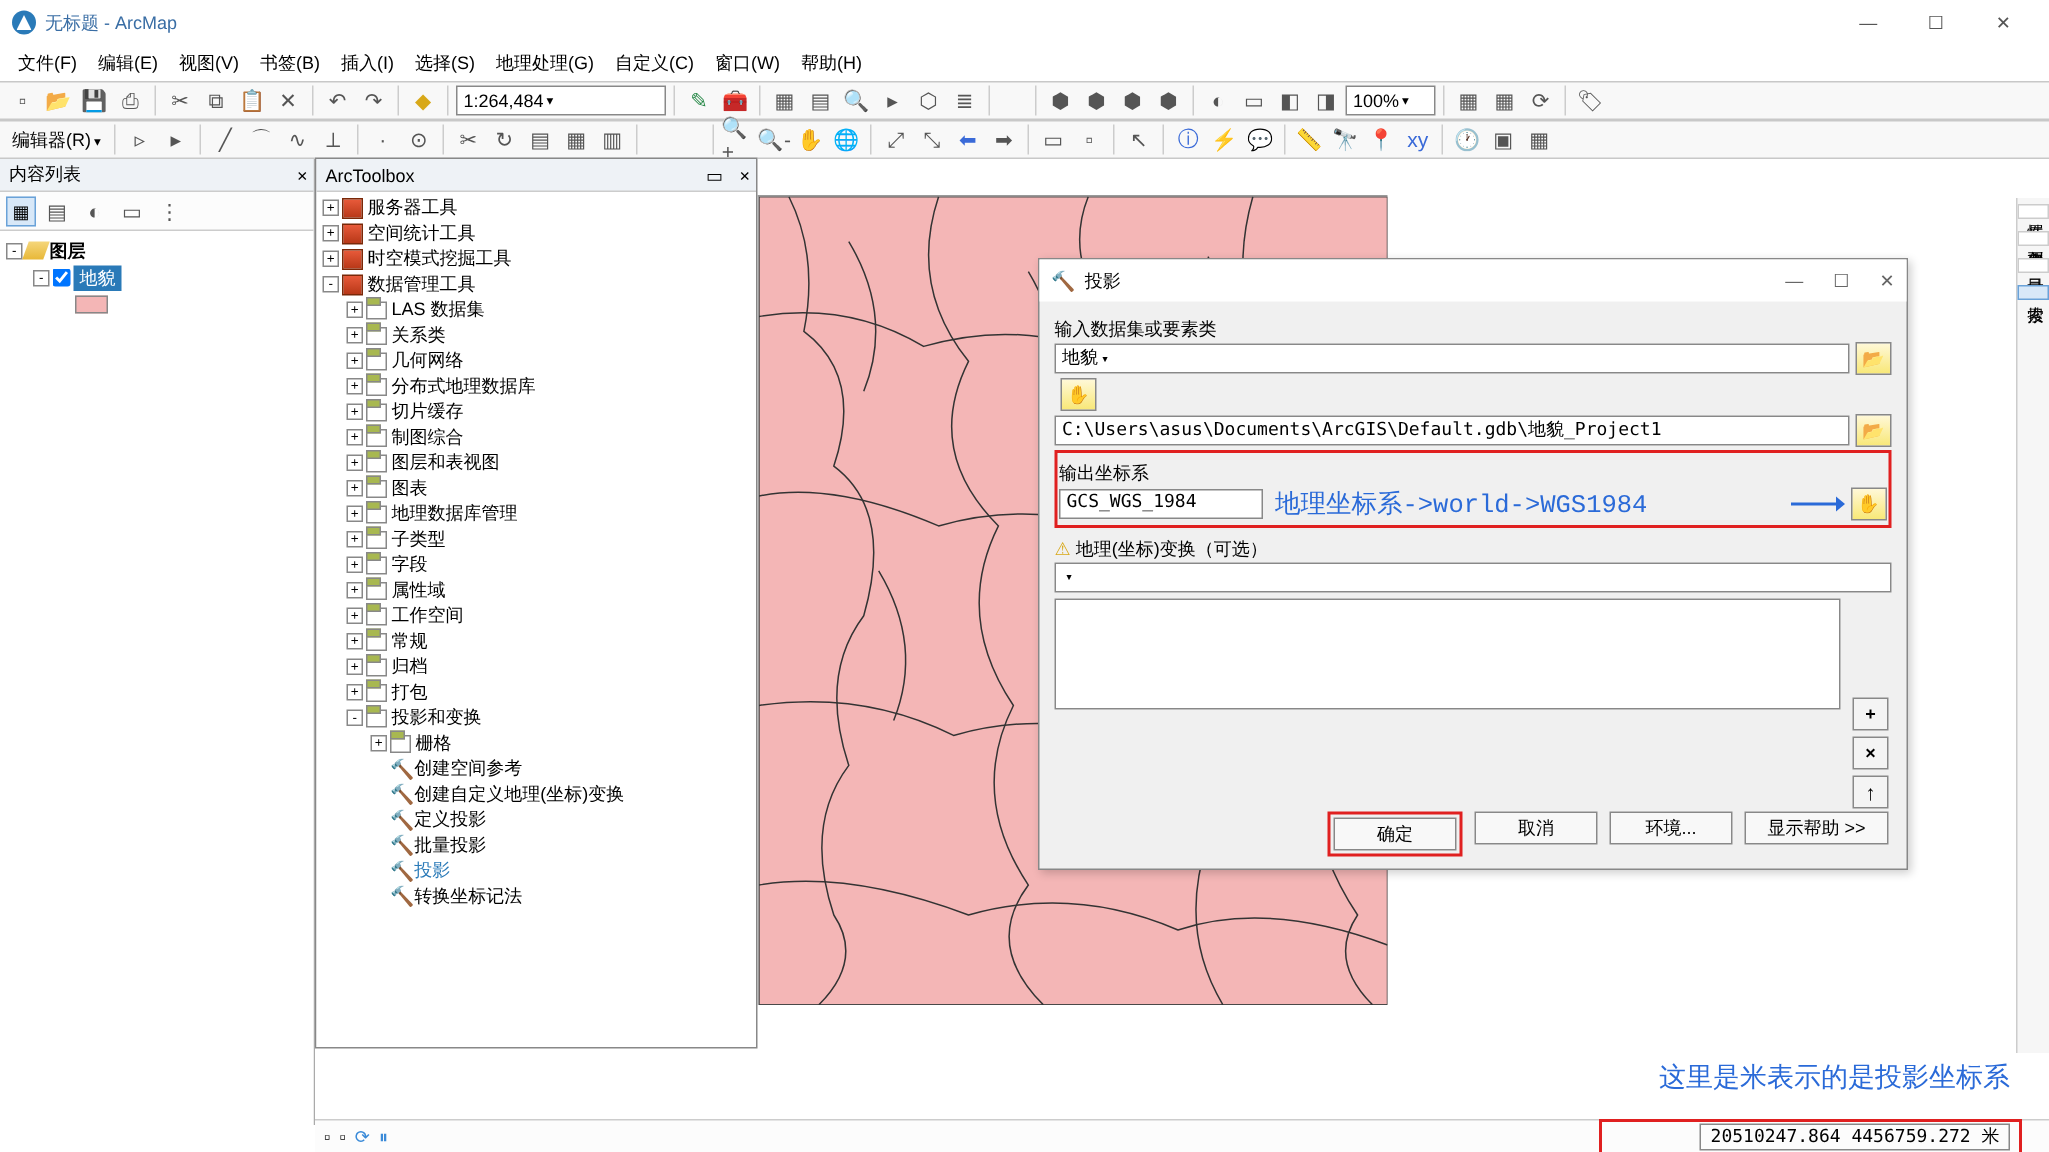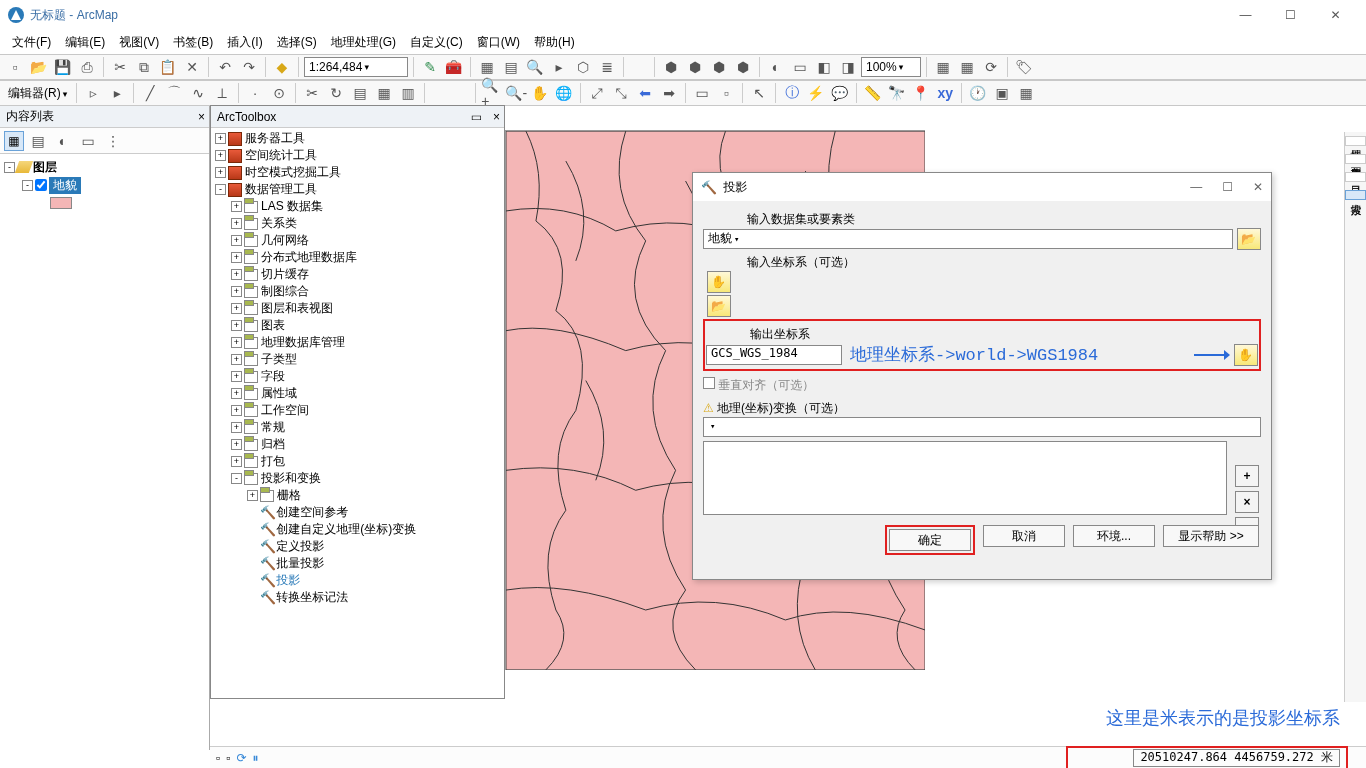--- a/index.html
+++ b/index.html
@@ -8,21 +8,21 @@
 .titlebar .icon { width: 16px; height: 16px; background: #2a7ab8; border-radius: 50%; margin-right: 6px; position: relative; }
 .titlebar .icon::after { content: ""; position: absolute; inset: 3px; background: #fff; clip-path: polygon(50% 0,100% 100%,0 100%); }
 .titlebar .title { color: #3a6ea5; }
 .winbtns { margin-left: auto; display: flex; }
 .winbtns div { width: 45px; height: 30px; display: flex; align-items: center; justify-content: center; color: #555; }
 .menubar { height: 24px; display: flex; align-items: center; padding: 0 6px; gap: 2px; }
 .menubar span { padding: 2px 6px; }
 .toolbar-row { height: 26px; border: 1px solid #c8c8c8; border-left: none; border-right: none; display: flex; align-items: center; padding: 0 4px; gap: 2px; background: #f8f8f8; }
 .tbtn { width: 22px; height: 22px; display: flex; align-items: center; justify-content: center; font-size: 14px; color: #555; }
 .tsep { width: 1px; height: 20px; background: #ccc; margin: 0 3px; }
-.scale-box { width: 104px; height: 20px; border: 1px solid #888; background: #fff; font-size: 11px; padding: 0 4px; display: flex; align-items: center; }
+.scale-box { width: 140px; height: 20px; border: 1px solid #888; background: #fff; font-size: 11px; padding: 0 4px; display: flex; align-items: center; }
 .main-area { display: flex; height: 644px; }
 .toc-panel { width: 210px; border-right: 1px solid #aaa; display: flex; flex-direction: column; }
 .panel-hdr { height: 22px; background: #eef2f6; border-bottom: 1px solid #ccc; display: flex; align-items: center; padding: 0 6px; position: relative; }
 .panel-hdr .close { position: absolute; right: 4px; }
 .toc-tools { height: 26px; border-bottom: 1px solid #ccc; display: flex; align-items: center; padding: 0 4px; gap: 3px; background: #fcfcfc; }
 .toc-tools .sel { border: 1px solid #6aa2d8; background: #d8e8f8; width: 20px; height: 20px; display:flex;align-items:center;justify-content:center; }
 .toc-body { flex: 1; padding: 4px; background: #fff; }
 .tree-row { display: flex; align-items: center; height: 18px; gap: 2px; }
 .tree-row .exp { width: 11px; height: 11px; border: 1px solid #888; font-size: 9px; line-height: 9px; text-align: center; background: #fff; }
 .layers-icon { width: 14px; height: 12px; background: linear-gradient(#f5d67b,#e8b838); transform: skewX(-20deg); }
@@ -39,28 +39,28 @@
 .toolset-ico::before { content: ""; position: absolute; left: -1px; top: -4px; width: 8px; height: 4px; background: #a8b850; border: 1px solid #888; }
 .hammer-ico { color: #8a7a4a; font-size: 13px; }
 .sel-tool { color: #2a7ab8; }
 .map-canvas { position: absolute; left: 505px; top: 130px; width: 420px; height: 540px; border-left: 1px solid #999; border-top: 1px solid #999; }
 .map-canvas svg { width: 100%; height: 100%; }
 .dialog { position: absolute; left: 692px; top: 172px; width: 580px; height: 408px; background: #f0f0f0; border: 1px solid #888; box-shadow: 2px 2px 6px rgba(0,0,0,0.2); }
 .dlg-title { height: 28px; display: flex; align-items: center; padding: 0 8px; background: #fff; }
 .dlg-title .hammer-ico { margin-right: 6px; }
 .dlg-winbtns { margin-left: auto; display: flex; gap: 20px; color: #666; }
 .dlg-body { padding: 6px 10px; }
-.fld-lbl { font-size: 12px; margin-top: 4px; margin-left: 44px; }
+.fld-lbl { font-size: 12px; margin-top: 4px; }
 .fld-row { display: flex; align-items: center; margin-bottom: 2px; }
 .fld-input { flex: 1; height: 20px; border: 1px solid #888; background: #fff; padding: 0 4px; font-family: "SimSun", monospace; font-size: 12px; }
 .fld-input.ro { background: #f0f0f0; color: #666; }
 .fld-btn { width: 24px; height: 22px; margin-left: 4px; border: 1px solid #888; background: linear-gradient(#fff8d8,#f8e878); display:flex;align-items:center;justify-content:center; }
 .red-box { border: 2px solid #e02020; padding: 1px; }
 .annot { color: #2a6ad8; font-family: Liberation Mono, monospace; font-size: 17px; }
-.dlg-bottom { position: absolute; bottom: 24px; right: 12px; display: flex; gap: 8px; }
+.dlg-bottom { position: absolute; bottom: 8px; right: 12px; display: flex; gap: 8px; }
 .dlg-btn { width: 82px; height: 22px; border: 1px solid #888; background: #f8f8f8; }
 .list-box { width: 524px; height: 74px; border: 1px solid #888; background: #fff; margin-top: 4px; }
 .side-btn-col { position: absolute; right: 12px; top: 292px; display: flex; flex-direction: column; gap: 4px; }
 .side-btn { width: 24px; height: 22px; border: 1px solid #888; background: #f4f4f4; display:flex;align-items:center;justify-content:center; font-size: 14px; }
 .annot2 { position: absolute; right: 26px; top: 706px; color: #2a6ad8; font-family: Liberation Serif, serif; font-size: 18px; }
 .statusbar { position: absolute; bottom: 0; left: 210px; right: 0; height: 22px; border-top: 1px solid #ccc; display: flex; align-items: center; background: #fcfcfc; }
 .status-tools { display: flex; gap: 6px; padding: 0 6px; }
 .status-coord { position: absolute; right: 26px; border: 1px solid #888; padding: 0 6px; height: 18px; display: flex; align-items: center; font-family: monospace; }
 .coord-red { border: 2px solid #e02020; position: absolute; right: 18px; bottom: -2px; width: 282px; height: 24px; }
 .right-strip { position: absolute; right: 0; top: 132px; width: 22px; height: 570px; border-left: 1px solid #ccc; background: #f6f6f6; display: flex; flex-direction: column; align-items: center; padding-top: 4px; gap: 8px; }
@@ -185,21 +185,21 @@
   <div class="tsep"></div>
   <div class="tbtn">↖</div>
   <div class="tsep"></div>
   <div class="tbtn" style="color:#3a6ad8">ⓘ</div>
   <div class="tbtn" style="color:#d8a818">⚡</div>
   <div class="tbtn">💬</div>
   <div class="tsep"></div>
   <div class="tbtn">📏</div>
   <div class="tbtn">🔭</div>
   <div class="tbtn">📍</div>
-  <div class="tbtn" style="color:#3a6ad8;font-weight:bold">xy</div>
+  <div class="tbtn" style="color:#3a6ad8;font-weight:normal">xy</div>
   <div class="tsep"></div>
   <div class="tbtn">🕐</div>
   <div class="tbtn">▣</div>
   <div class="tbtn">▦</div>
 </div>
 
 <div class="main-area">
 
   <div class="toc-panel">
     <div class="panel-hdr">
@@ -440,40 +440,39 @@
       <span>☐</span>
       <span>✕</span>
     </div>
   </div>
   <div class="dlg-body">
     <div class="fld-lbl">输入数据集或要素类</div>
     <div class="fld-row">
       <div class="fld-input drop-arrow"><span>地貌</span></div>
       <div class="fld-btn">📂</div>
     </div>
-    <div class="fld-lbl">输入坐标系（可选）</div>
     <div class="fld-row">
       <div class="fld-btn">✋</div>
     </div>
     <div class="fld-row">
+      <div class="fld-input">C:\Users\asus\Documents\ArcGIS\Default.gdb\地貌_Project1</div>
       <div class="fld-btn">📂</div>
     </div>
     <div class="red-box">
       <div class="fld-lbl">输出坐标系</div>
       <div class="fld-row" style="align-items:center">
         <div class="fld-input" style="flex:0 0 136px">GCS_WGS_1984</div>
         <span class="annot" style="margin-left:8px">地理坐标系-&gt;world-&gt;WGS1984</span>
         <svg width="36" height="14" style="margin-left:auto">
             <line x1="0" y1="7" x2="30" y2="7" stroke="#2a6ad8" stroke-width="2"></line>
             <polygon points="30,2 36,7 30,12" fill="#2a6ad8"></polygon>
           </svg>
         <div class="fld-btn">✋</div>
       </div>
     </div>
-    <div style="margin-top:6px"><span class="checkbox"></span> <span style="color:#888">垂直对齐（可选）</span></div>
     <div style="margin-top:6px"><span class="warn-ico">⚠</span> <span>地理(坐标)变换（可选）</span></div>
     <div class="fld-row">
         <div class="fld-input drop-arrow"></div>
       </div>
     <div class="list-box"></div>
   </div>
   <div class="side-btn-col">
     <div class="side-btn">
         <b>+</b>
       </div>

